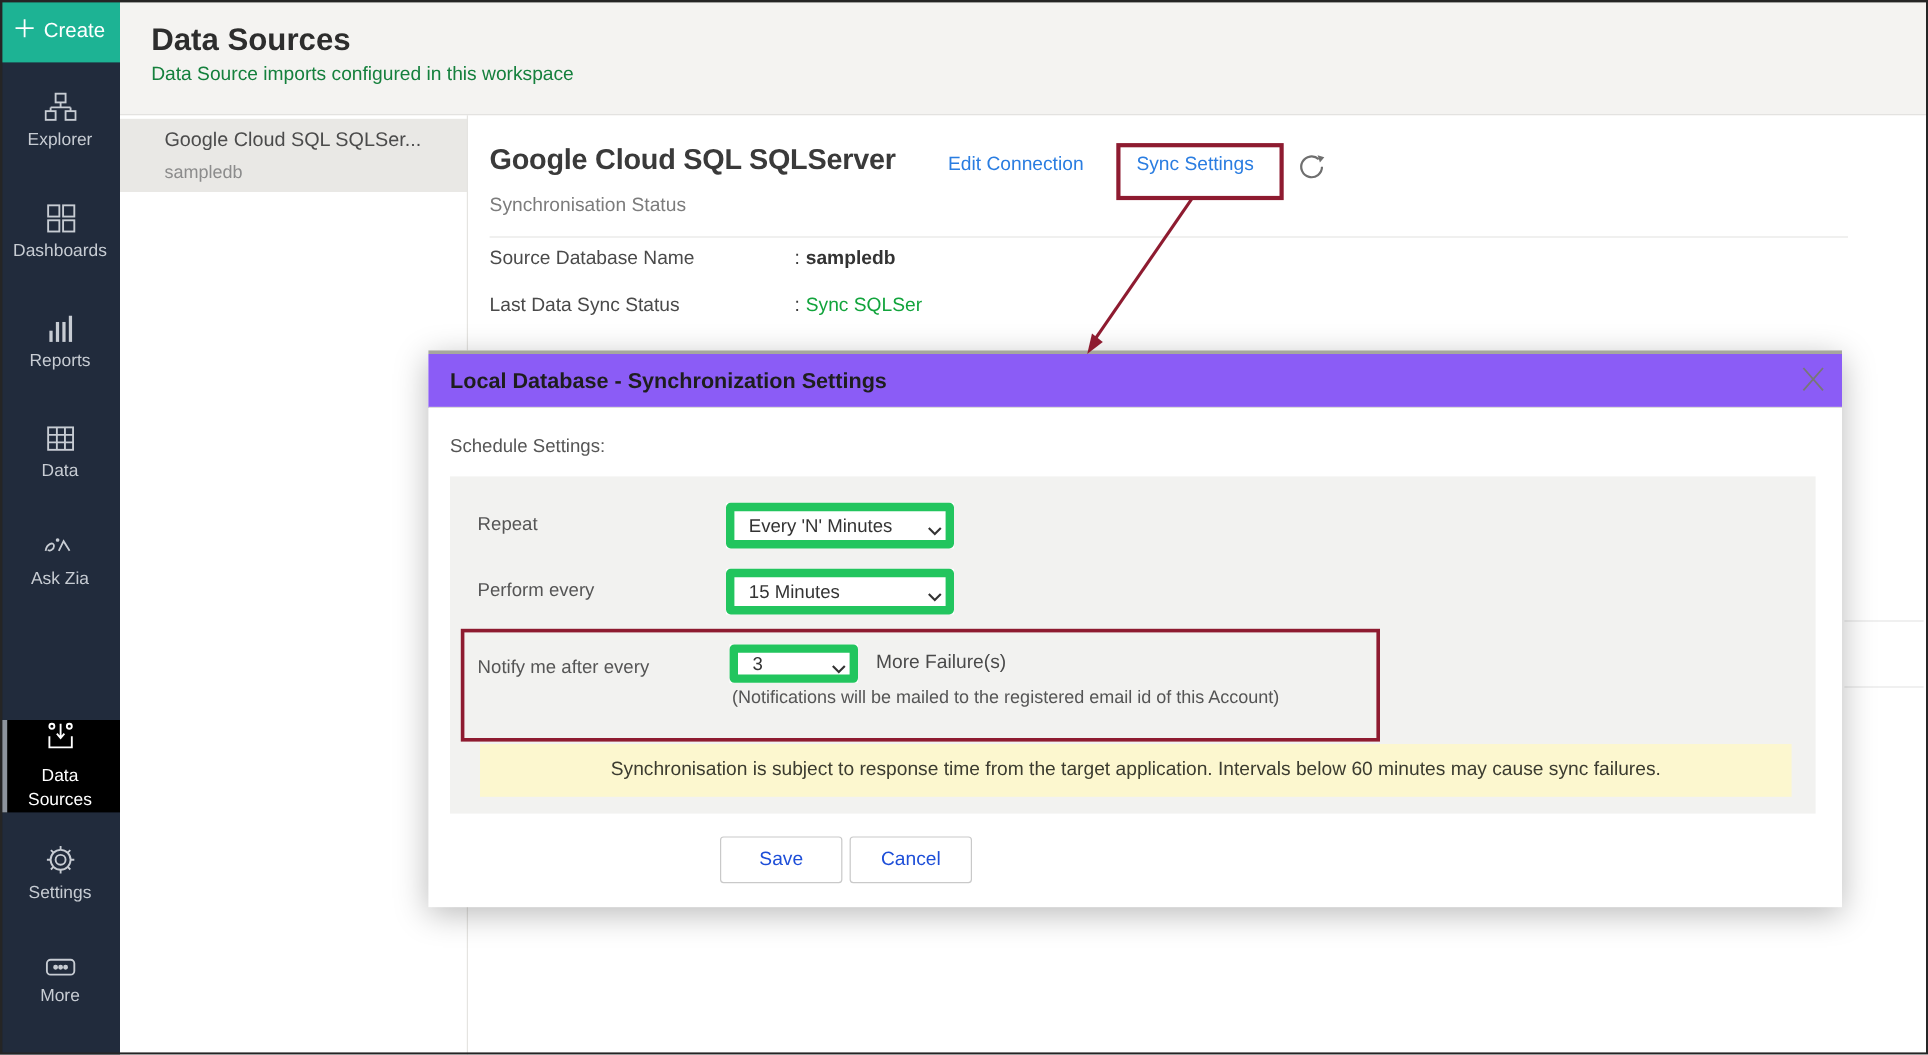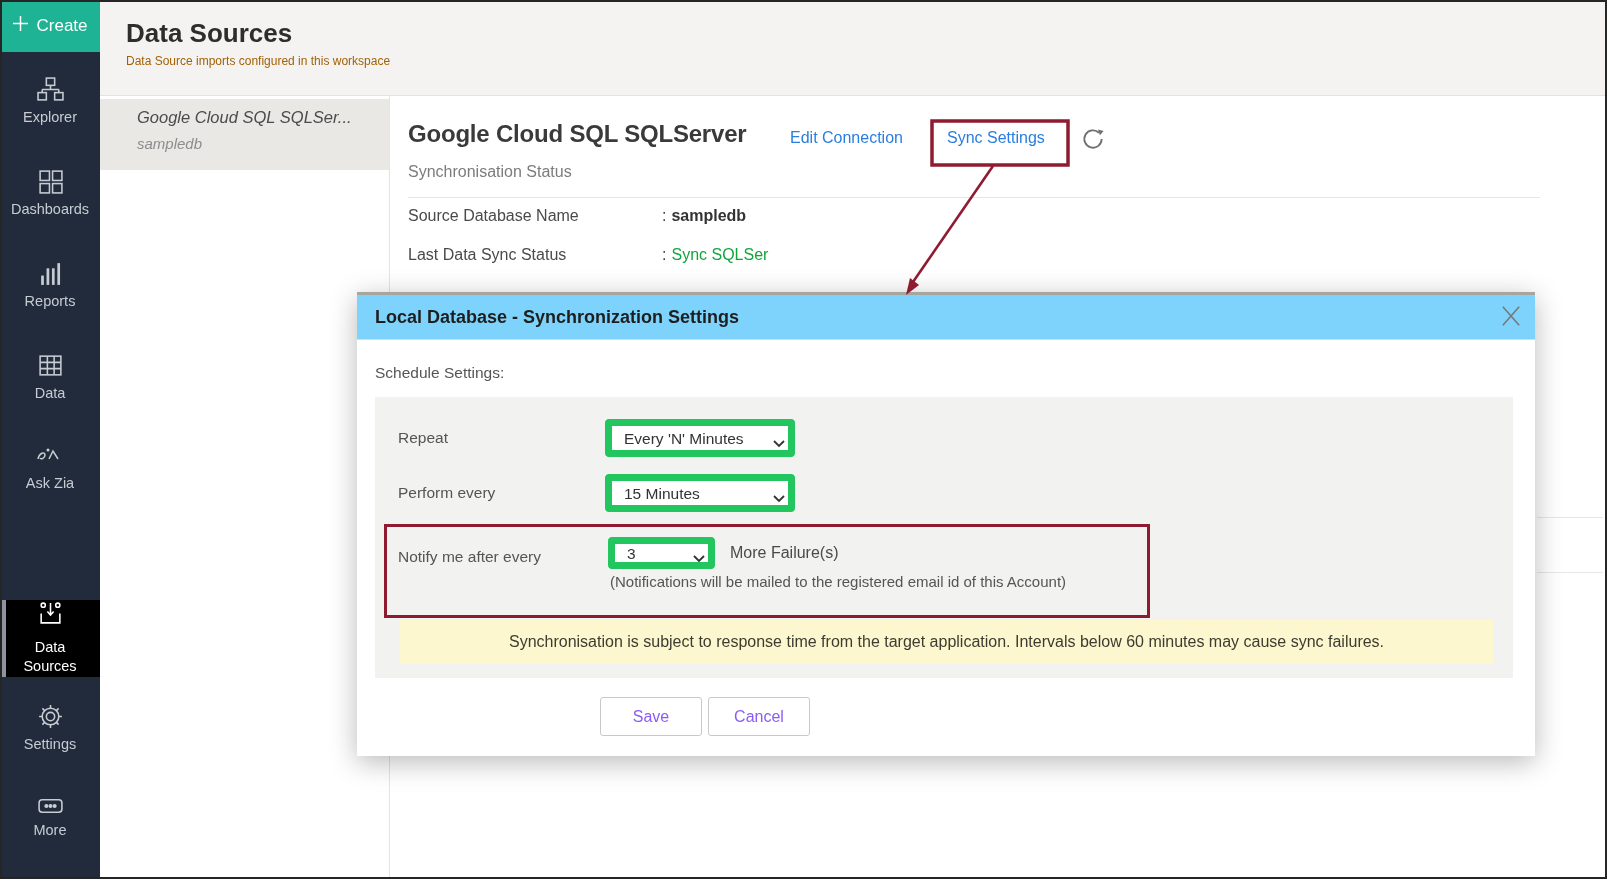--- a/index.html
+++ b/index.html
@@ -24,24 +24,24 @@
   #nav-datasources { position:absolute; left:0; top:600px; width:100px; height:77px; background:#000;
     display:flex; flex-direction:column; align-items:center; justify-content:center; gap:5px;
     color:#fff; font-size:14.5px; line-height:1.35; cursor:pointer; text-align:center; }
   #nav-datasources::before { content:""; position:absolute; left:0; top:0; bottom:0; width:6px; background:#8d949d; }
   #nav-datasources .nav-label { width:72px; }
 
   
   #app-header { position:absolute; left:100px; top:0; width:1507px; height:96px; background:#f4f3f1;
     border-bottom:1px solid #e3e2e0; z-index:1; }
   #page-title { position:absolute; left:26px; top:18px; font-size:26px; font-weight:bold; color:#2d2d2d; }
-  #page-subtitle { position:absolute; left:26px; top:54px; font-size:12px; color:#a16207; }
-
-  
-  #list-item { position:absolute; left:100px; top:99px; width:290px; height:71px; background:#e9e8e5; cursor:pointer; z-index:1;font-style:italic; }
+  #page-subtitle { position:absolute; left:26px; top:54px; font-size:16px; color:#15803d; }
+
+  
+  #list-item { position:absolute; left:100px; top:99px; width:290px; height:61px; background:#e9e8e5; cursor:pointer; z-index:1; }
   #list-item .li-title { position:absolute; left:37px; top:9px; font-size:16.5px; color:#4b4b4b; }
   #list-item .li-sub { position:absolute; left:37px; top:36px; font-size:15px; color:#8c8c8c; }
   #list-divider { position:absolute; left:389px; top:96px; width:1px; height:783px; background:#e5e4e1; z-index:1; }
 
   
   .content { z-index:1; }
   #conn-title { position:absolute; left:408px; top:120px; font-size:24px; font-weight:700; color:#3a3a3a; letter-spacing:-0.2px; z-index:1; }
   #edit-link { position:absolute; left:790px; top:129px; font-size:16px; color:#2a7de1; cursor:pointer; z-index:1; }
   #sync-link { position:absolute; left:947px; top:129px; font-size:16px; color:#2a7de1; cursor:pointer; z-index:1; }
   #refresh-btn { position:absolute; left:1080px; top:126px; width:26px; height:26px; cursor:pointer; z-index:1; }
@@ -55,21 +55,21 @@
   .val-green { color:#12a43c; }
 
   
   .bg-line { position:absolute; left:1537px; width:66px; height:1px; background:#e7e7e7; z-index:1; }
   #bg-line-1 { top:517px; } #bg-line-2 { top:572px; }
 
   
   #modal { position:absolute; left:357px; top:292px; width:1178px; height:464px; background:#fff;
     box-shadow:0 6px 26px rgba(0,0,0,0.28); z-index:10; }
   #modal-topstrip { position:absolute; left:0; top:0; width:100%; height:3px; background:#a6a69e; }
-  #modal-header { position:absolute; left:0; top:3px; width:100%; height:45px; background:#7dd3fc; border-bottom:1px solid #ddddda; }
+  #modal-header { position:absolute; left:0; top:3px; width:100%; height:45px; background:#8b5cf6; border-bottom:1px solid #ddddda; }
   #modal-title { position:absolute; left:18px; top:0; line-height:45px; font-size:18px; font-weight:bold; color:#1e1e1e; }
   #modal-close { position:absolute; left:1140px; top:10px; width:28px; height:28px; cursor:pointer; }
   #schedule-heading { position:absolute; left:18px; top:72px; font-size:15.5px; color:#555; }
   #schedule-panel { position:absolute; left:18px; top:105px; width:1138px; height:281px; background:#f2f2f0; }
 
   .form-label { position:absolute; left:41px; font-size:15.5px; color:#555; }
   #repeat-label { top:137px; } #perform-label { top:192px; } #notify-label { top:256px; }
 
   .select-wrap { position:absolute; background:#fff; }
   .select-wrap select { width:100%; height:100%; border:7px solid #22c55e; border-radius:4px; background:#fff;
@@ -82,21 +82,21 @@
 
   #notify-annotation-box { position:absolute; left:27px; top:232px; width:766px; height:94px;
     border:3px solid #8e1b30; pointer-events:none; }
   #notify-suffix { position:absolute; left:373px; top:252px; font-size:16px; color:#4a4a4a; }
   #notify-note { position:absolute; left:253px; top:281px; font-size:15px; color:#555; }
 
   #warning-bar { position:absolute; left:43px; top:328px; width:1093px; height:44px; background:#fcf7cf;
     display:flex; align-items:center; justify-content:center; font-size:16px; color:#3c3c30;text-align:right; }
 
   .modal-btn { position:absolute; top:405px; width:102px; height:39px; background:#fff; border:1px solid #c9c9c9;
-    border-radius:3px; font-family:"Liberation Sans",sans-serif; font-size:16px; color:#8b5cf6; cursor:pointer; }
+    border-radius:3px; font-family:"Liberation Sans",sans-serif; font-size:16px; color:#1d4ed8; cursor:pointer; }
   #save-btn { left:243px; } #cancel-btn { left:351px; }
 
   
   #annotations { position:absolute; inset:0; z-index:30; pointer-events:none; }
 </style>
 </head>
 <body>
 
 <div id="screen">
 

